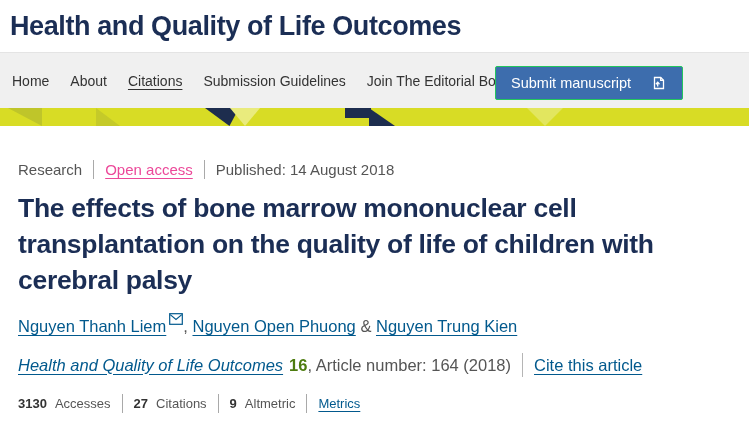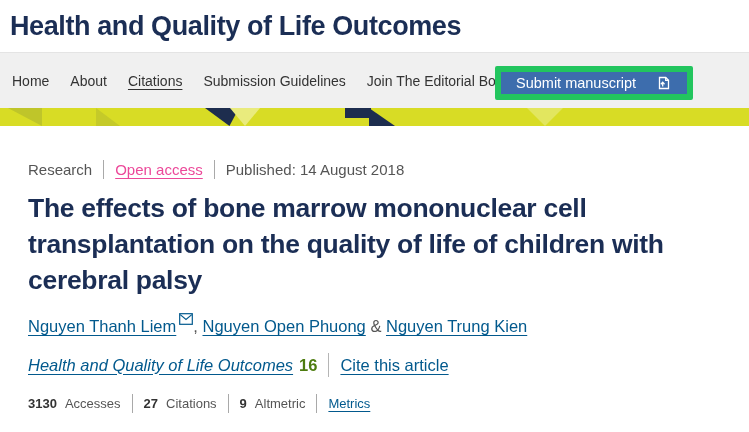--- a/index.html
+++ b/index.html
@@ -41,21 +41,21 @@
   .submit-btn {
     position: absolute;
     left: 495px;
     top: 13px;
     height: 34px;
     display: flex;
     align-items: center;
     gap: 20px;
     padding: 0 15px;
     background: #3d6dad;
-    border: 6px solid #22c55e;
+    border: 1px solid #22c55e;
     border-radius: 2px;
     color: #fff;
     font-size: 14.5px;
     cursor: pointer;
     font-family: "Liberation Sans", sans-serif;
   }
   .submit-btn svg { display: block; }
 
   
   .banner {
@@ -67,21 +67,21 @@
   .b-shape { position: absolute; top: 0; height: 18px; }
   .b1 { left: 205px; width: 34px; background: #1d2d4e; clip-path: polygon(0 0, 100% 0, 72% 100%); }
   .b2 { left: 230px; width: 30px; background: #e9eb7d; clip-path: polygon(0 0, 100% 0, 50% 100%); }
   .b3 { left: 345px; width: 26px; height: 10px; background: #1d2d4e; }
   .b4 { left: 369px; width: 26px; background: #1d2d4e; clip-path: polygon(0 0, 100% 100%, 0 100%); }
   .b5 { left: 527px; width: 36px; background: #e2e65f; clip-path: polygon(0 0, 100% 0, 50% 100%); }
   .b6 { left: 8px;  width: 34px; background: rgba(27,45,78,0.13); clip-path: polygon(0 0, 100% 100%, 100% 0); }
   .b7 { left: 96px; width: 24px; background: rgba(27,45,78,0.10); clip-path: polygon(0 0, 100% 100%, 0 100%); }
 
   
-  .main { padding: 34px 10px 0 28px; }
+  .main { padding: 34px 10px 0 18px; }
 
   .meta-row {
     display: flex;
     align-items: center;
     font-size: 15px;
     color: #555;
   }
   .divider {
     display: inline-block;
     width: 0;
@@ -212,20 +212,21 @@
           <path d="M1.2 1.6 L7 6.4 L12.8 1.6"></path>
         </svg></span><span>,</span>
     <a class="author-link">Nguyen Open Phuong</a>
     <span>&amp;</span>
     <a class="author-link">Nguyen Trung Kien</a>
   </div>
 
   <div class="citation-row">
     <a class="journal-link">Health and Quality of Life Outcomes</a>
     <span class="volume">16</span>
+    <span>, Article number: 164 (2018)</span>
     <span class="divider tall"></span>
     <a class="cite-link">Cite this article</a>
   </div>
 
   <div class="metrics-row">
     <span class="metric-value">3130</span>
     <span>Accesses</span>
     <span class="divider"></span>
     <span class="metric-value">27</span>
     <span>Citations</span>

